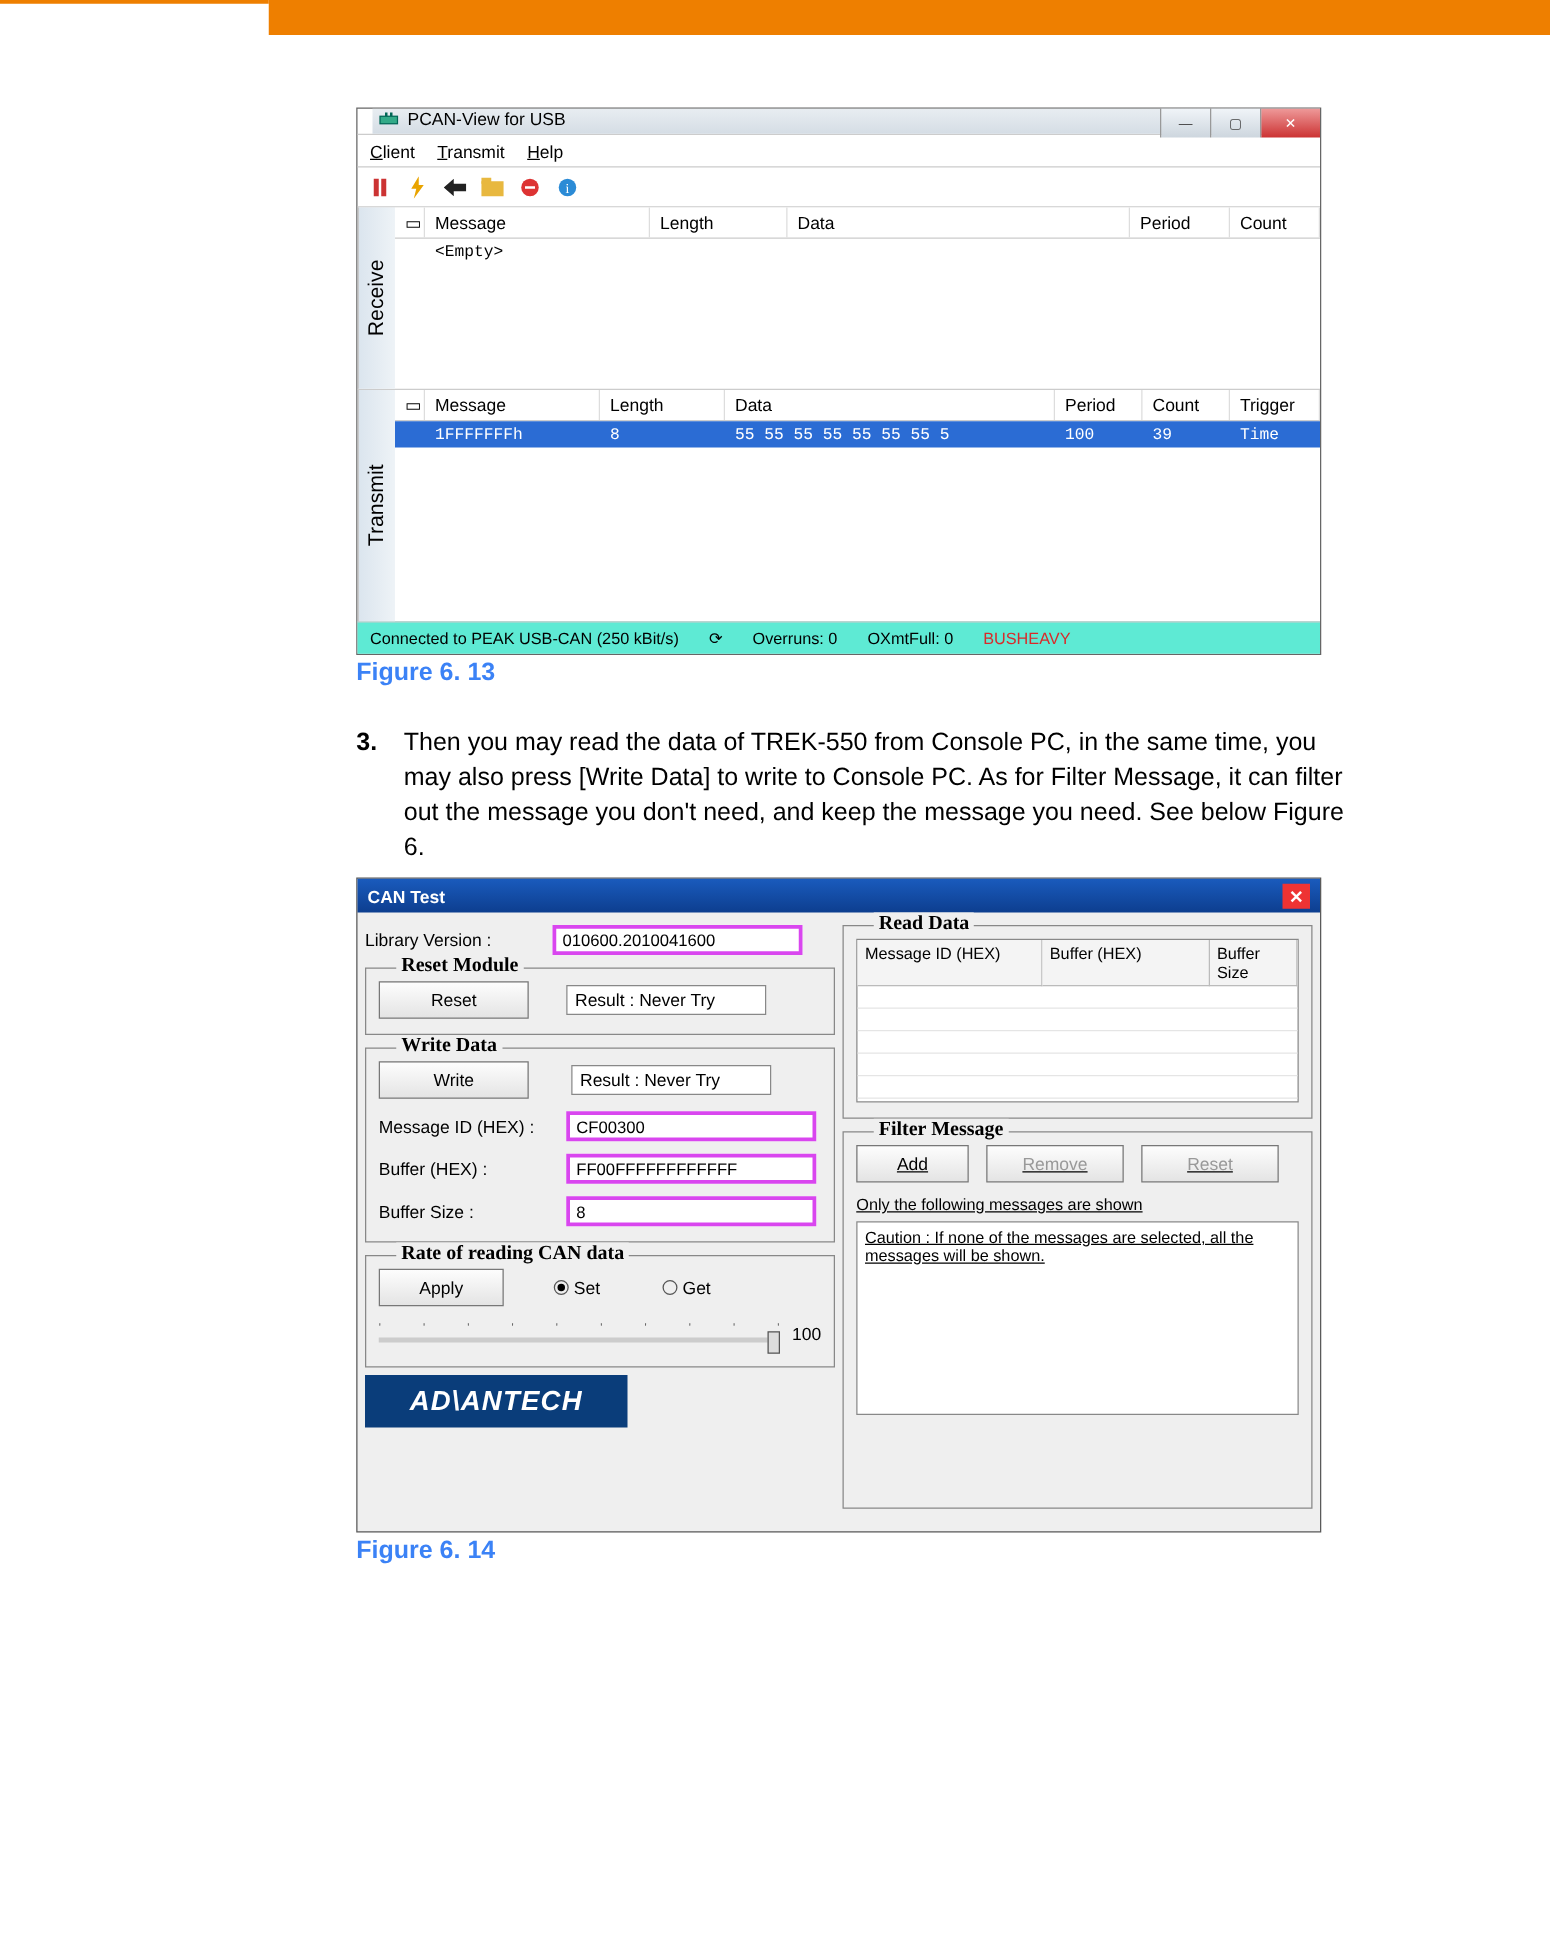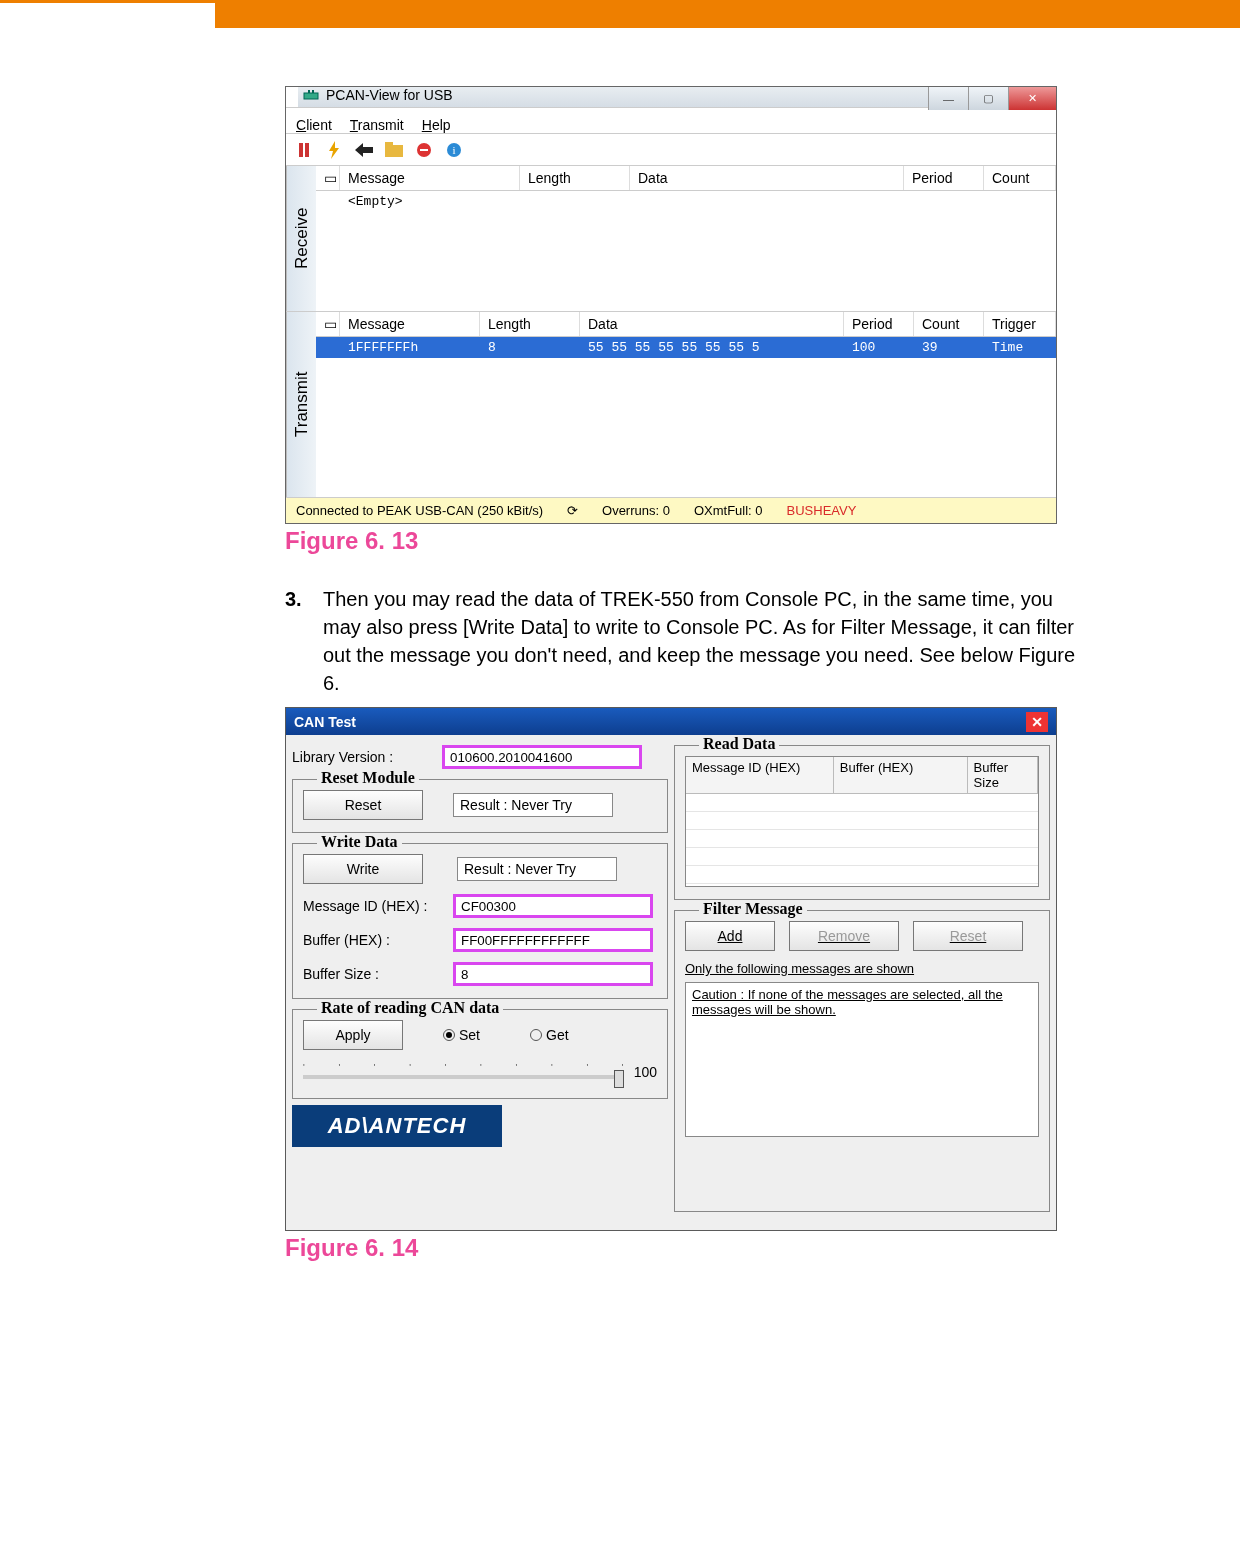--- a/index.html
+++ b/index.html
@@ -7,57 +7,57 @@
   font-family: Arial, Helvetica, sans-serif;
   width: 1240px;
   margin: 0 auto;
   background: #fff;
   position: relative;
 }
 .top-bar { height: 28px; background: #ee7f00; }
 .top-white-tab { position: absolute; top: 0; left: 0; width: 215px; height: 55px; background: #fff; border-top: 3px solid #ee7f00; }
 .page-wrap { padding: 58px 160px 40px 285px; }
 .fig { margin-bottom: 30px; }
-.fig-caption { font-weight: bold; font-size: 24px; color: #ec4899; margin-top: 3px; }
+.fig-caption { font-weight: bold; font-size: 20px; color: #3b82f6; margin-top: 3px; }
 .step-row { display: flex; margin: 30px 0 10px; font-size: 20px; line-height: 1.4; }
 .step-num { font-weight: bold; width: 38px; flex-shrink: 0; }
 .step-txt { }
 .footer-a { position: absolute; left: 160px; font-size: 20px; }
 .footer-b { position: absolute; left: 620px; font-size: 20px; }
 .footer-c { position: absolute; left: 160px; color: #b7b7b7; font-size: 19px; }
 .footer-d { position: absolute; left: 160px; color: #b7b7b7; font-size: 26px; }
 
 
 .pcan { width: 772px; border: 1px solid #666; font-family: "Segoe UI", Tahoma, sans-serif; font-size: 14px; background: #fff; }
 .pcan .titlebar { height: 20px; background: linear-gradient(#e8edf1, #d5dde5); display: flex; align-items: flex-start; padding: 0 4px; position: relative; margin-left: 12px; }
 .pcan .titlebar .t-icon { width: 18px; height: 18px; margin-right:6px; display:flex; align-items:center; justify-content:center; }
 .pcan .titlebar .t-title { color:#000; }
 .pcan .win-btns { position:absolute; right:0; top:0; display:flex; }
 .pcan .win-btn { width:40px; height:23px; display:flex; align-items:center; justify-content:center; font-size:11px; color:#444; background:linear-gradient(#f0f4f8,#cdd6de); border-left:1px solid #999; }
 .pcan .win-btn.close { background: linear-gradient(#e99,#c33); color:#fff; width:48px; border-top-right-radius:0; }
-.pcan .menu { height:27px; display:flex; align-items:flex-end; gap:18px; padding:0 10px; border-top:1px solid #ccc; border-bottom:1px solid #ccc; }
+.pcan .menu { height:27px; display:flex; align-items:center; gap:18px; padding:0 10px; border-top:1px solid #ccc; border-bottom:1px solid #ccc; }
 .pcan .menu span u { text-decoration: underline; }
 .pcan .toolbar { height:32px; display:flex; align-items:center; gap:10px; padding:0 8px; border-bottom:1px solid #ccc; }
 .pcan .tb-icon { width:20px; height:20px; display:flex; align-items:center; justify-content:center; }
 .pcan .panel { display:flex; }
 .pcan .sidebar { width:30px; background:linear-gradient(90deg,#eef3f7,#dbe5ee); display:flex; align-items:center; justify-content:center; writing-mode:vertical-rl; transform:rotate(180deg); font-size:17px; border-right:1px solid #bbb; }
 .pcan .panel-content { flex:1; }
 .pcan .cols-header { display:flex; background:#fff; border-bottom:1px solid #ccc; }
 .pcan .cols-header .col { padding:4px 8px; border-right:1px solid #ddd; }
 .pcan .rows { min-height:120px; }
 .pcan .row { display:flex; padding:1px 0; }
 .pcan .row .col { padding:2px 8px; font-family:"Courier New",monospace; font-size:13px; }
 .pcan .row.sel { background:#2b6cd4; color:#fff; }
 .pcan .chk-col { width:24px; text-align:center; }
 .pcan .c-msg { width:180px; }
 .pcan .c-len { width:110px; }
 .pcan .c-data { flex:1; }
 .pcan .c-period { width:80px; }
 .pcan .c-count { width:72px; }
-.pcan .statusbar { height:26px; display:flex; align-items:center; gap:24px; padding:0 10px; border-top:1px solid #ccc; font-size:13px; background:#fef9c3; }
+.pcan .statusbar { height:26px; display:flex; align-items:center; gap:24px; padding:0 10px; border-top:1px solid #ccc; font-size:13px; background:#5eead4; }
 .pcan .statusbar .bus { color:#d92a2a; }
 
 
 .cantest { width: 772px; border:1px solid #5a5a5a; font-family: Tahoma, Arial, sans-serif; font-size:14px; background:#efefef; }
 .cantest .ct-title { height:27px; background: linear-gradient(#1a5bbd,#0d3e8f); color:#fff; font-weight:bold; padding:4px 8px; display:flex; align-items:center; justify-content:space-between; }
 .ct-close { width:22px; height:20px; background:#e33; color:#fff; display:flex; align-items:center; justify-content:center; font-size:14px; }
 .ct-body { display:flex; padding:10px 6px 8px; gap:6px; }
 .ct-left { width:50%; }
 .ct-right { width:50%; }
 .ct-row { display:flex; align-items:center; margin-bottom:10px; }

